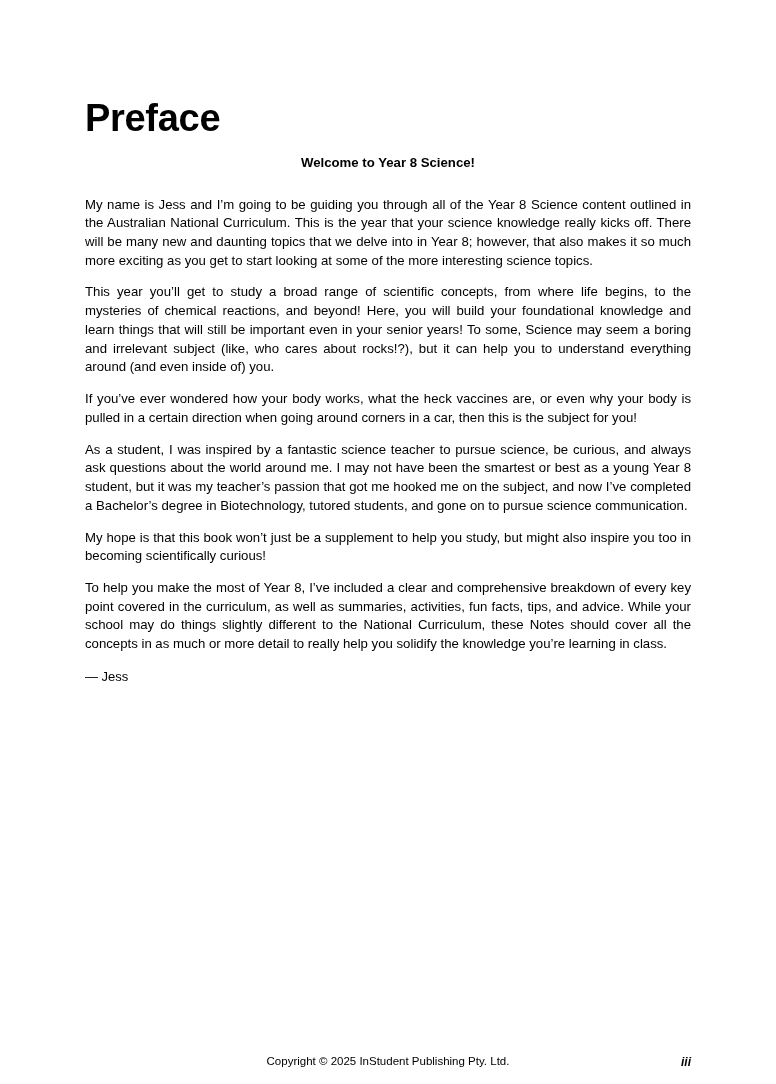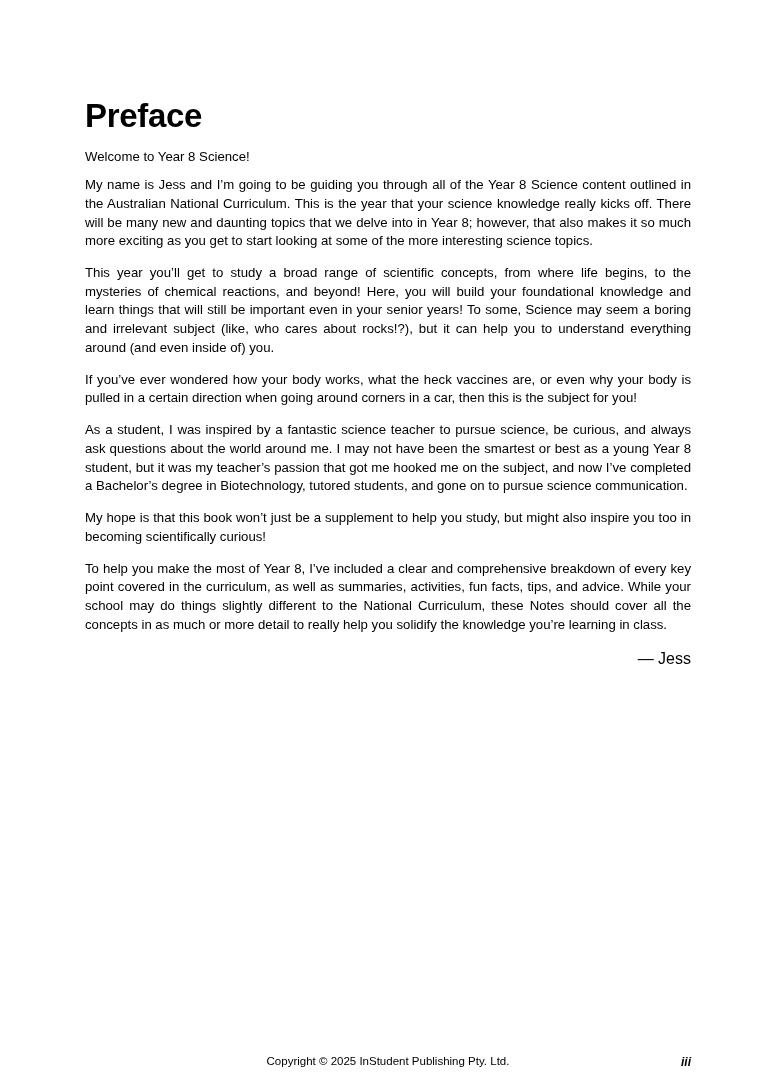--- a/index.html
+++ b/index.html
@@ -23,45 +23,45 @@
     height: 1084px;
     background: #ffffff;
   }
   .content {
     position: absolute;
     left: 85px;
     top: 98px;
     width: 606px;
   }
   .page-title {
-    font-size: 33px;
+    font-size: 38px;
     font-weight: bold;
     letter-spacing: -0.3px;
     line-height: 1.1;
     margin: 0 0 14px 0;
   }
   .para {
     font-size: 13.2px;
     line-height: 1.42;
     text-align: justify;
     margin: 0 0 13px 0;
     -webkit-hyphens: none;
     hyphens: none;
   }
   .para.first {
-    text-align: left;
-    margin-bottom: 9px;
+    text-align: center;
+    margin-bottom: 23px;
+    font-weight: bold;
   }
   .para.plain {
     text-align: left;
   }
   .signature {
-    font-size: 16px;
+    font-size: 13px;
     line-height: 1.42;
-    text-align: right;
     margin-top: 14px;
   }
   .footer {
     position: absolute;
     left: 85px;
     top: 1055px;
     width: 606px;
     height: 18px;
   }
   .footer-copyright {

